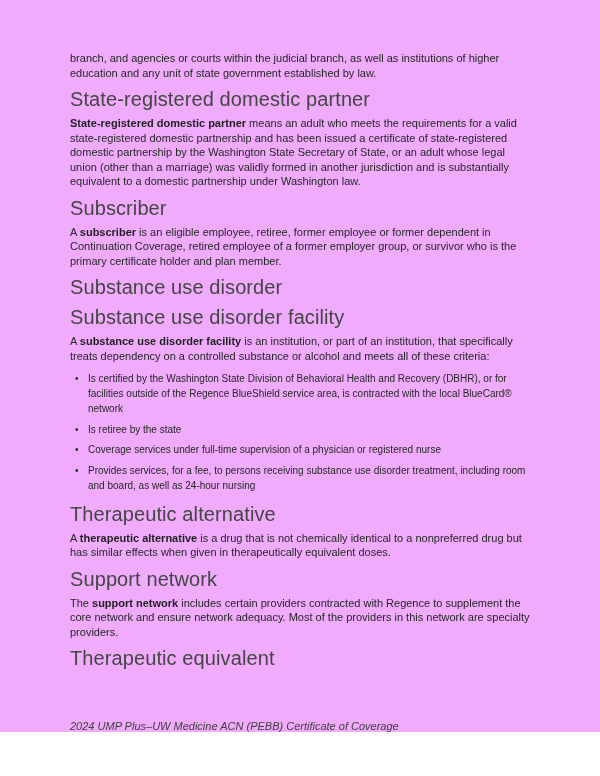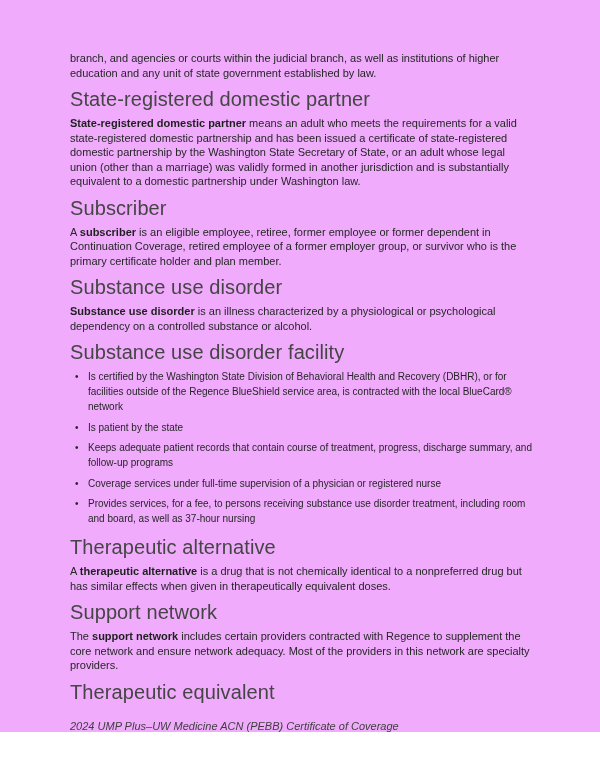--- a/index.html
+++ b/index.html
@@ -77,30 +77,29 @@
         <section>
           <h2 class="section-heading">State-registered domestic partner</h2>
           <p><strong>State-registered domestic partner</strong><span> means an adult who meets the requirements for a valid state-registered domestic partnership and has been issued a certificate of state-registered domestic partnership by the Washington State Secretary of State, or an adult whose legal union (other than a marriage) was validly formed in another jurisdiction and is substantially equivalent to a domestic partnership under Washington law.</span></p>
         </section>
         <section>
           <h2 class="section-heading">Subscriber</h2>
           <p><span>A </span><strong>subscriber</strong><span> is an eligible employee, retiree, former employee or former dependent in Continuation Coverage, retired employee of a former employer group, or survivor who is the primary certificate holder and plan member.</span></p>
         </section>
         <section>
           <h2 class="section-heading">Substance use disorder</h2>
-          <p><strong>Substance use disorder</strong><span> is an illness characterized by a physiological or psychological dependency on a controlled substance or alcohol.</span></p>
         </section>
         <section>
           <h2 class="section-heading">Substance use disorder facility</h2>
+          <p><span>A </span><strong>substance use disorder facility</strong><span> is an institution, or part of an institution, that specifically treats dependency on a controlled substance or alcohol and meets all of these criteria:</span></p>
           <ul class="bullet-list">
             <li>Is certified by the Washington State Division of Behavioral Health and Recovery (DBHR), or for facilities outside of the Regence BlueShield service area, is contracted with the local BlueCard® network</li>
-            <li>Is patient by the state</li>
-            <li>Keeps adequate patient records that contain course of treatment, progress, discharge summary, and follow-up programs</li>
+            <li>Is retiree by the state</li>
             <li>Coverage services under full-time supervision of a physician or registered nurse</li>
-            <li>Provides services, for a fee, to persons receiving substance use disorder treatment, including room and board, as well as 37-hour nursing</li>
+            <li>Provides services, for a fee, to persons receiving substance use disorder treatment, including room and board, as well as 24-hour nursing</li>
           </ul>
         </section>
         <section>
           <h2 class="section-heading">Therapeutic alternative</h2>
           <p><span>A </span><strong>therapeutic alternative</strong><span> is a drug that is not chemically identical to a nonpreferred drug but has similar effects when given in therapeutically equivalent doses.</span></p>
         </section>
         <section>
           <h2 class="section-heading">Support network</h2>
           <p><span>The </span><strong>support network</strong><span> includes certain providers contracted with Regence to supplement the core network and ensure network adequacy. Most of the providers in this network are specialty providers.</span></p>
         </section>

